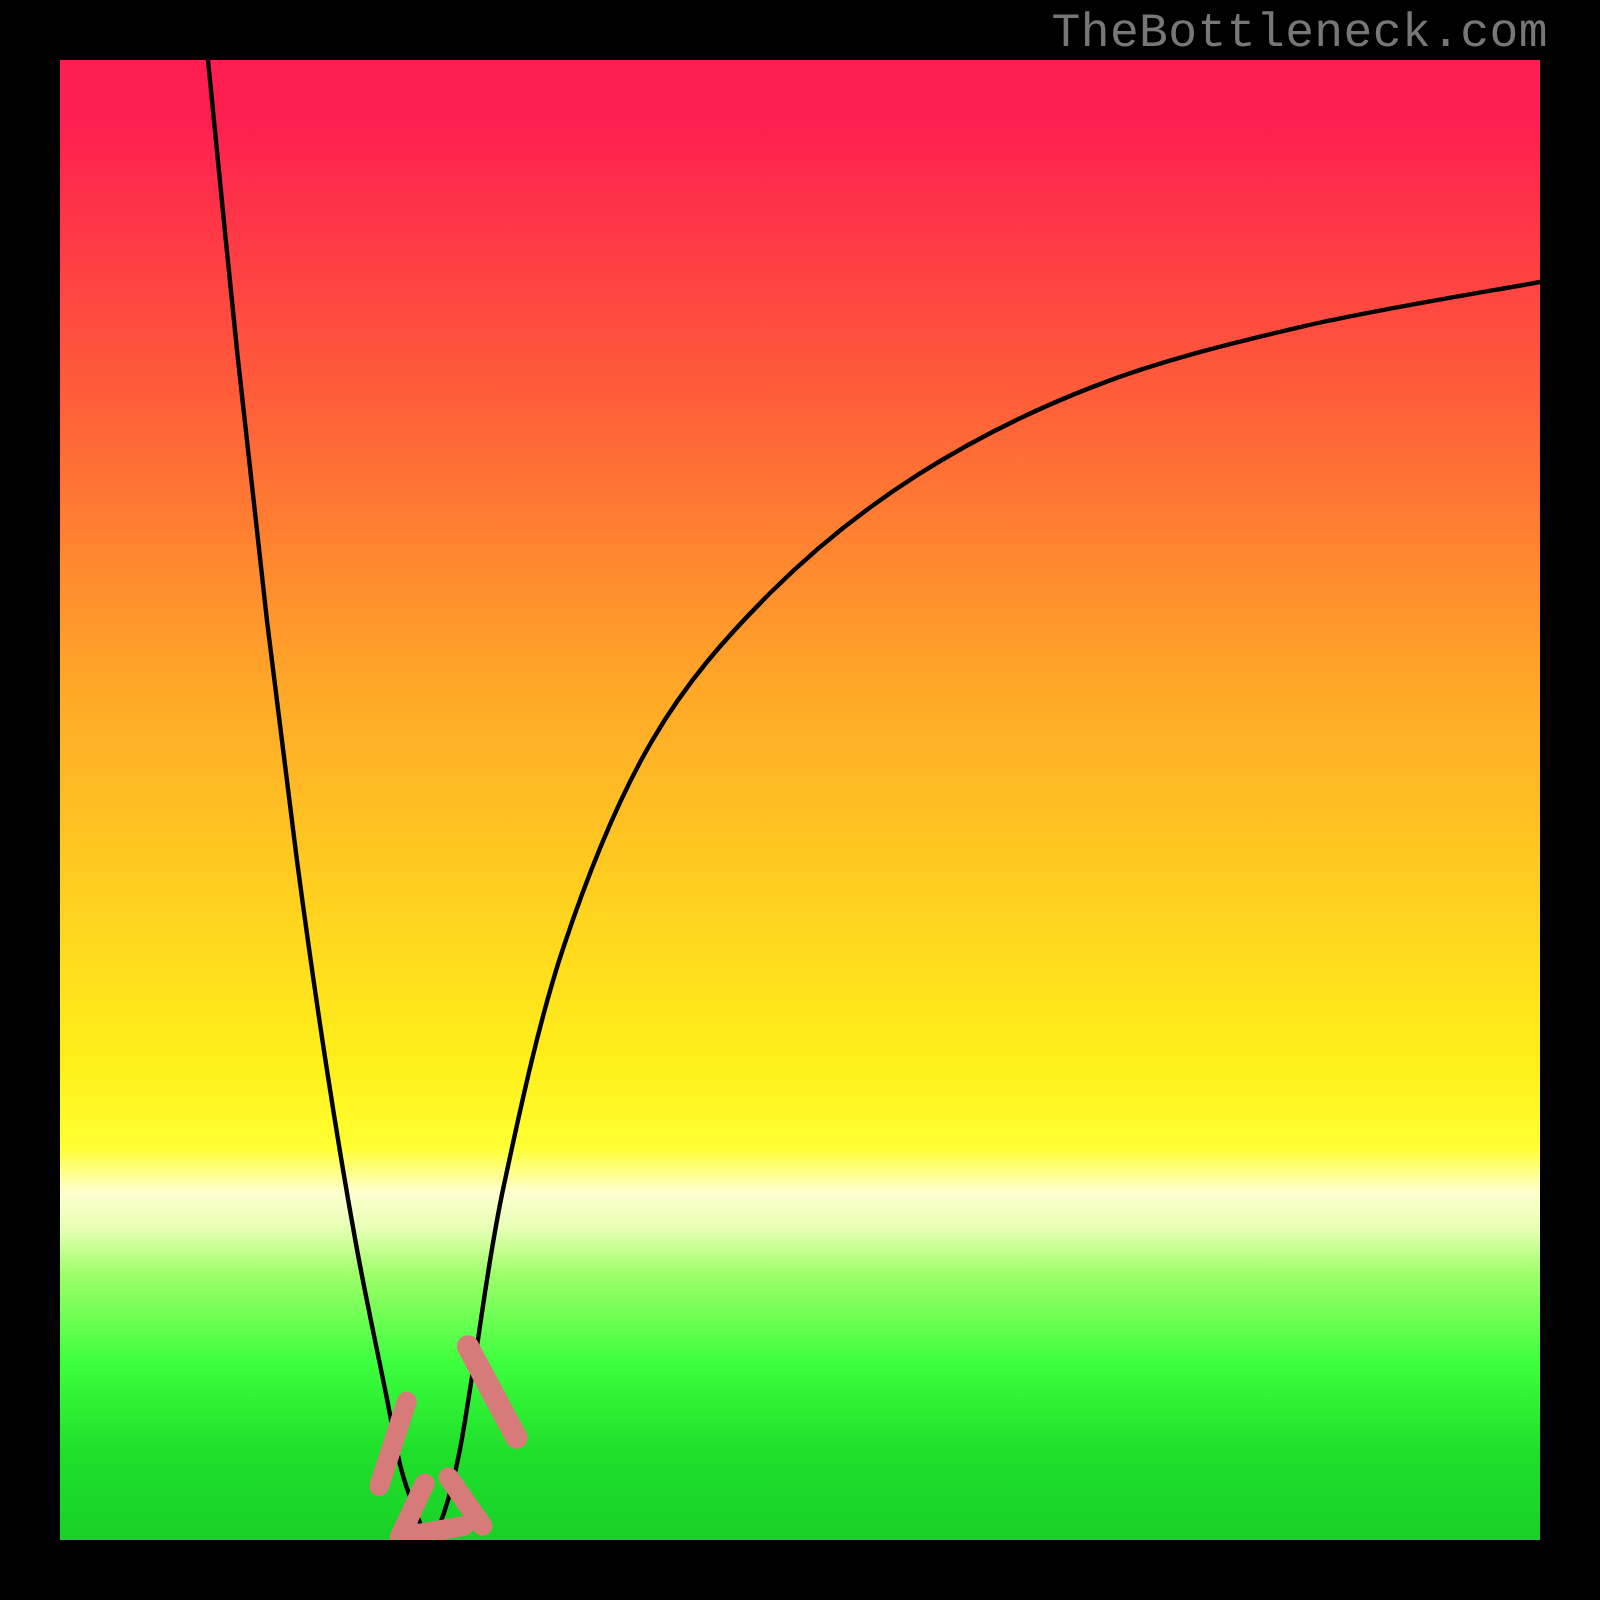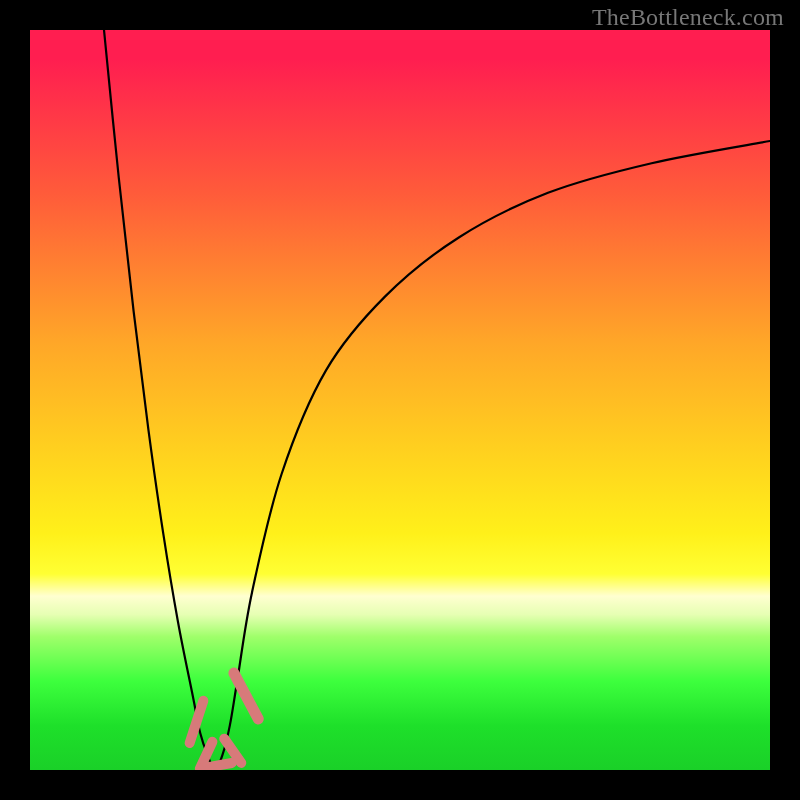--- a/index.html
+++ b/index.html
@@ -35,22 +35,22 @@
       #e6ffb3 79%,
       #9fff6a 82%,
       #3dff3d 88%,
       #1ee02a 94%,
       #1ad028 100%
     );
   }
   .attrib {
     position: absolute;
     top: 4px;
-    right: 16px;
-    font-family: Liberation Serif, serif;
+    right: 26px;
+    font-family: Liberation Mono, monospace;
     font-size: 24px;
     color: #777;
     letter-spacing: 0.2px;
     z-index: 5;
   }
   svg.curve {
     position: absolute;
     left: 0;
     top: 0;
     width: 740px;

